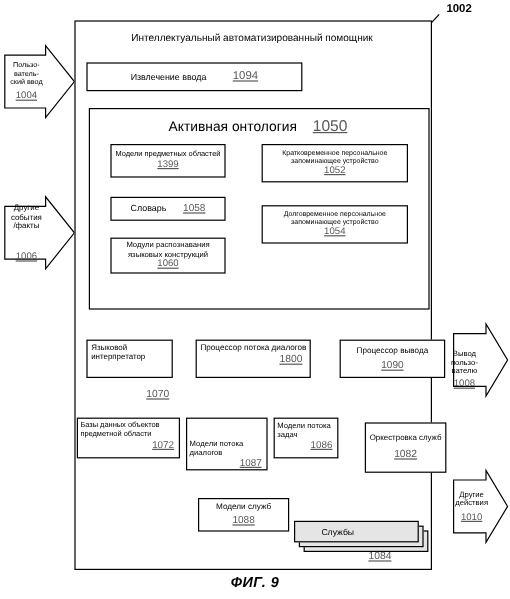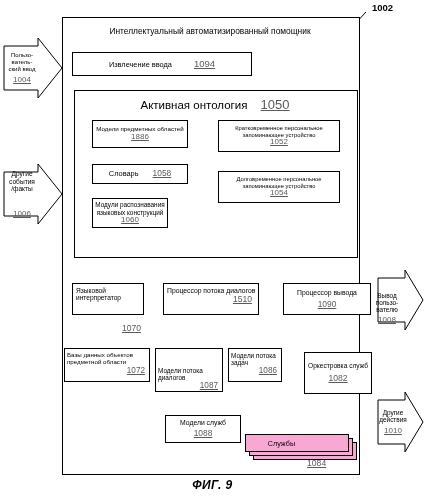--- a/index.html
+++ b/index.html
@@ -23,21 +23,21 @@
 
   .lead{position:absolute;font-size:9.5px;color:#000;font-weight:bold;}
 
   .arrowlbl{position:absolute;box-sizing:border-box;display:flex;flex-direction:column;
             align-items:center;justify-content:center;text-align:center;line-height:1.14;}
 
   .figcap{position:absolute;width:100%;text-align:center;font-style:italic;font-weight:bold;
           font-size:12px;letter-spacing:.4px;}
 
   .stackwrap{position:absolute;}
-  .stackwrap .sb{position:absolute;border:1px solid #000;background:#f9a8d4;box-sizing:border-box;}
+  .stackwrap .sb{position:absolute;border:1px solid #000;background:#e5e5e5;box-sizing:border-box;}
 </style>
 </head>
 <body>
 
 <div id="stage">
 
   <svg id="wires" viewBox="0 0 425 499">
     <defs>
       <marker id="ah" markerWidth="9" markerHeight="9" refX="7.4" refY="3.2" orient="auto" markerUnits="userSpaceOnUse">
         <path d="M0,0 L8,3.2 L0,6.4 z" fill="#000"></path>
@@ -90,31 +90,31 @@
   </div>
 
   <div class="onto" style="left:74px;top:90px;width:282px;height:166px;"></div>
   <div class="title-onto" style="left:74px;top:97px;width:282px;">
     <span>Активная онтология</span>
     <span class="inline-num" style="font-size:13px;margin-left:10px;">1050</span>
   </div>
 
   <div class="box" style="left:92px;top:120px;width:96px;height:28px;font-size:6.2px;">
     <span class="t">Модели предметных областей</span>
-    <span class="num" style="font-size:8px;">1886</span>
+    <span class="num" style="font-size:8px;">1399</span>
   </div>
 
   <div class="box" style="left:92px;top:164px;width:96px;height:20px;font-size:7.4px;justify-content:center;">
     <span style="display:flex;gap:14px;align-items:baseline;">
       <span class="t">Словарь</span>
       <span class="inline-num" style="font-size:8.4px;">1058</span>
     </span>
   </div>
 
-  <div class="box" style="left:92px;top:198px;width:76px;height:30px;font-size:6.4px;">
+  <div class="box" style="left:92px;top:198px;width:96px;height:30px;font-size:6.4px;">
     <span class="t">Модули распознавания языковых конструкций</span>
     <span class="num" style="font-size:8px;">1060</span>
   </div>
 
   <div class="box" style="left:218px;top:120px;width:122px;height:32px;font-size:5.8px;">
     <span class="t">Кратковременное персональное запоминающее устройство</span>
     <span class="num" style="font-size:8px;">1052</span>
   </div>
 
   <div class="box" style="left:218px;top:171px;width:122px;height:32px;font-size:5.8px;">
@@ -122,21 +122,21 @@
     <span class="num" style="font-size:8px;">1054</span>
   </div>
 
   <div class="box" style="left:72px;top:283px;width:72px;height:32px;font-size:6.6px;align-items:flex-start;padding-left:3px;justify-content:flex-start;padding-top:3px;gap:22px;">
     <span class="t" style="text-align:left;">Языковой интерпретатор</span>
     <span class="num" style="font-size:8.6px;align-self:flex-end;margin-right:2px;">1070</span>
   </div>
 
   <div class="box" style="left:163px;top:283px;width:96px;height:32px;font-size:6.8px;align-items:flex-start;padding-left:3px;justify-content:flex-start;padding-top:3px;">
     <span class="t" style="text-align:left;">Процессор потока диалогов</span>
-    <span class="num" style="font-size:8.6px;align-self:flex-end;margin-right:6px;">1510</span>
+    <span class="num" style="font-size:8.6px;align-self:flex-end;margin-right:6px;">1800</span>
   </div>
 
   <div class="box" style="left:283px;top:283px;width:88px;height:32px;font-size:6.8px;">
     <span class="t">Процессор вывода</span>
     <span class="num" style="font-size:8.4px;margin-top:3px;">1090</span>
   </div>
 
   <div class="box" style="left:64px;top:348px;width:86px;height:34px;font-size:6.2px;align-items:flex-start;padding-left:2px;justify-content:flex-start;padding-top:3px;">
     <span class="t" style="text-align:left;">Базы данных объектов предметной области</span>
     <span class="num" style="font-size:8.2px;align-self:flex-end;margin-right:4px;">1072</span>

